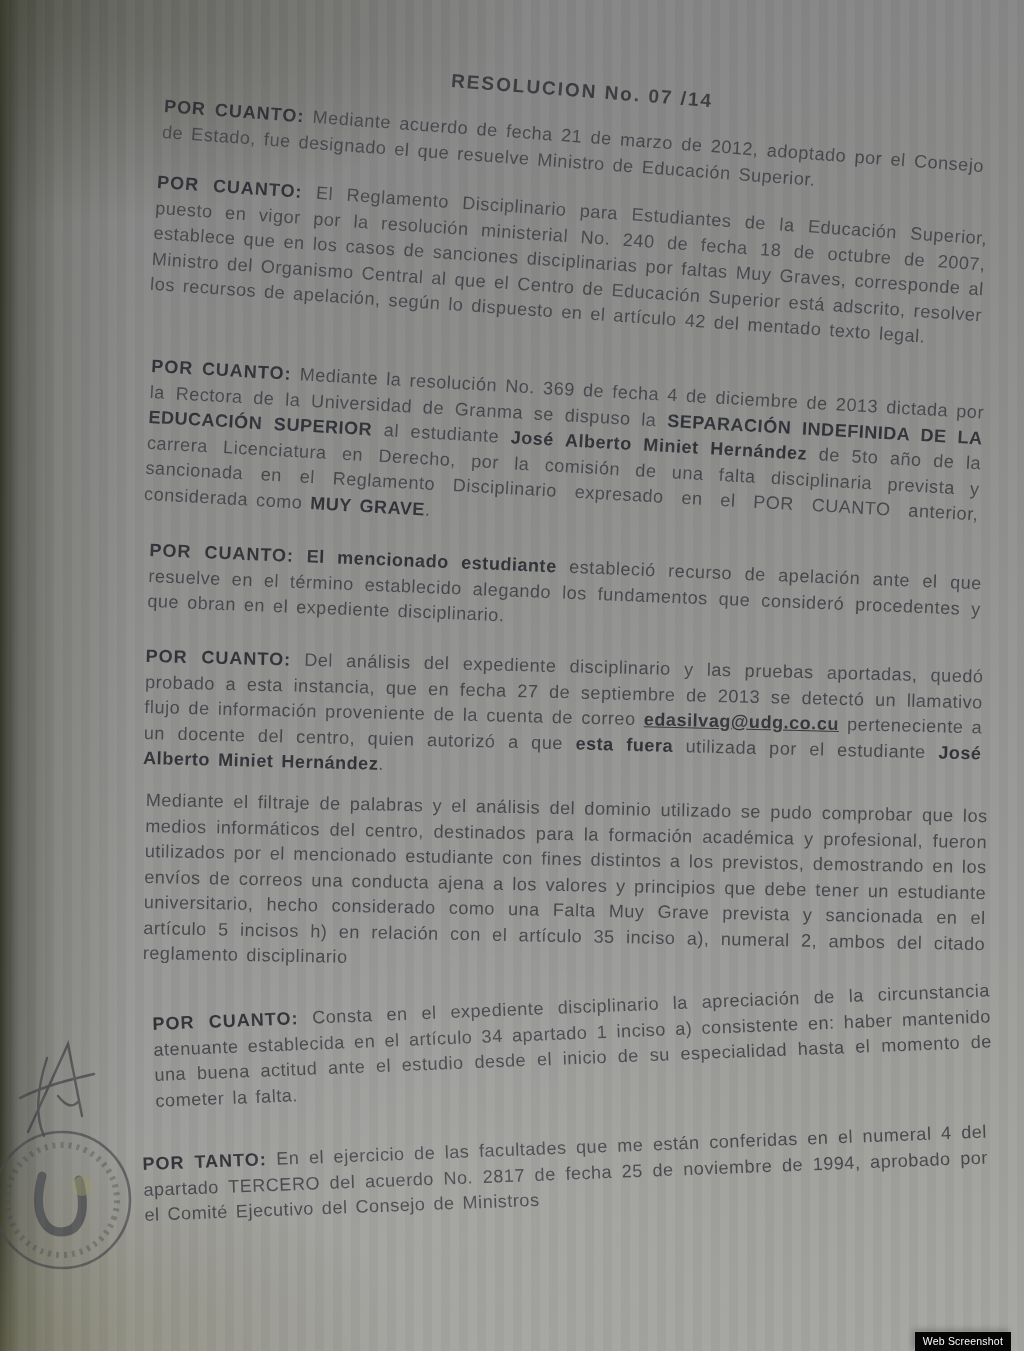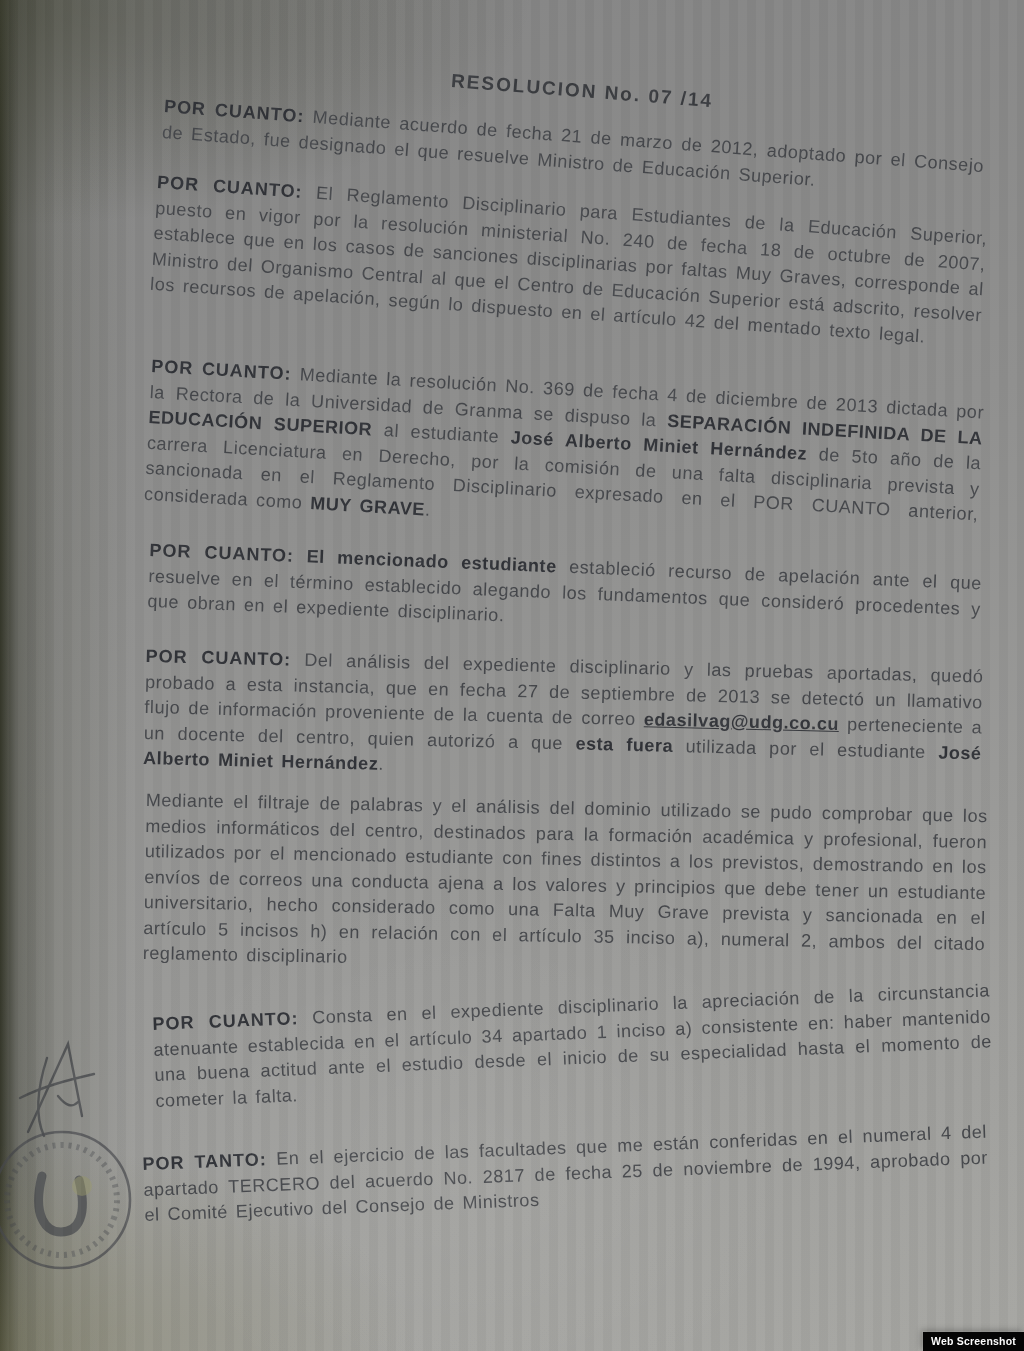--- a/index.html
+++ b/index.html
@@ -38,23 +38,23 @@
     letter-spacing:.55px;word-spacing:2.5px;
     text-align:justify;
     transform-origin:0 0;
   }
   .para b, .para .lbl{color:#313338;}
   .lbl{font-weight:bold;letter-spacing:1px;}
   .u-mail{font-weight:bold;text-decoration:underline;color:#35373c;}
   .seal{position:absolute;left:-14px;top:1124px;opacity:.82;filter:blur(.6px);}
   .signature{position:absolute;left:14px;top:1036px;opacity:.78;filter:blur(.4px);}
   .watermark{
-    position:absolute;right:0;bottom:0;
+    position:absolute;right:13px;bottom:0;
     background:#050505;color:#fdfdfd;
-    font-size:10.5px;font-weight:bold;letter-spacing:.2px;
+    font-size:10.5px;font-weight:normal;letter-spacing:.2px;
     padding:3px 8px 4px;
     box-shadow:0 0 0 1px rgba(255,255,255,.08), -2px -2px 6px rgba(0,0,0,.25);
   }
 </style>
 </head>
 <body>
 
 <div class="photo">
 
   <div class="sheet-text">

